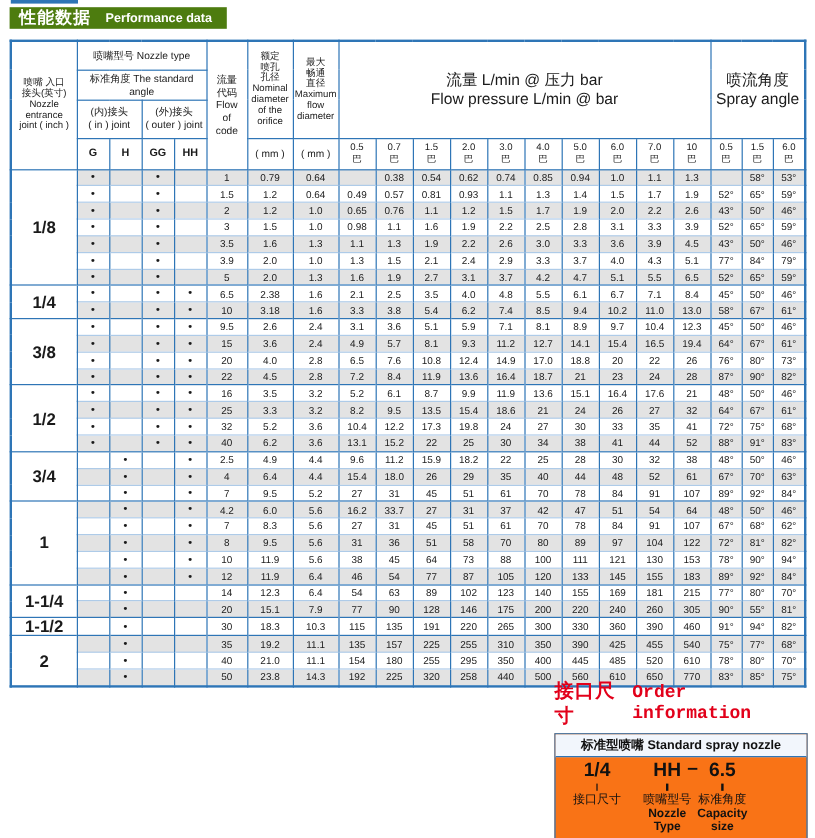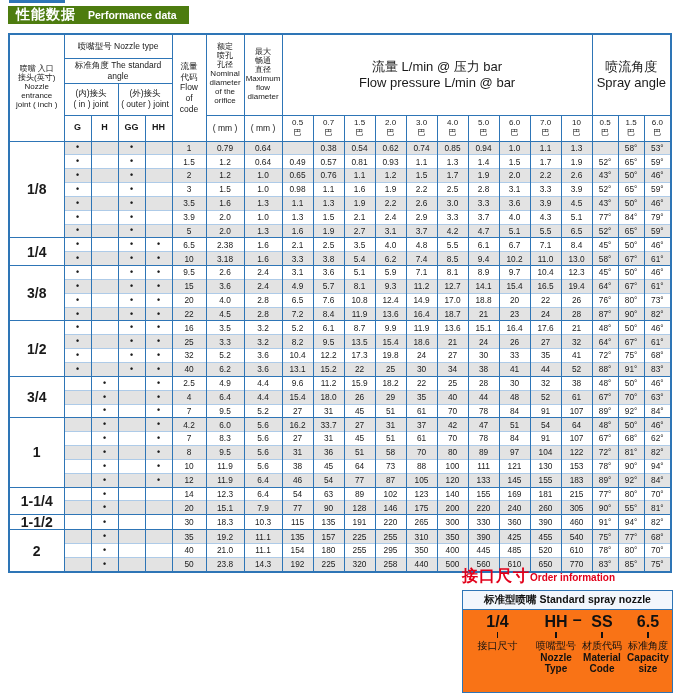--- a/index.html
+++ b/index.html
@@ -19,21 +19,21 @@
   thead .joint-code{font-size:9px;font-weight:bold;}
   thead .unit-cell{font-size:8px;line-height:1.2;}
   tbody td{border-top:1px solid #aecbe8;font-size:8.3px;height:12.85px;line-height:1;}
   tr.section-start td{border-top:1.5px solid #2e75b6;}
   tr.stripe td{background:#e3e3e3;}
   td.section-label{background:#fff !important;font-weight:bold;font-size:14px;}
   td.dot-cell{font-size:9px;font-weight:bold;}
   .order{position:absolute;left:462px;top:566px;width:211px;}
   .order-title{display:flex;align-items:baseline;color:#e2001a;}
   .order-title .zh{font-size:16px;font-weight:bold;letter-spacing:1px;}
-  .order-title .en{font-size:10px;font-weight:bold;margin-left:0;}
+  .order-title .en{font-size:15px;font-weight:bold;margin-left:0;font-family:Liberation Mono, monospace;}
   .order-box{margin-top:3px;border:1.5px solid #2e75b6;background:#f97316;height:101px;position:relative;}
   .order-box-header{border-bottom:1.5px solid #2e75b6;background:#f2f6fc;text-align:center;
     font-size:10.5px;font-weight:bold;padding:2px 0;color:#111;}
   .order-parts{display:grid;grid-template-columns:33% 23% 21% 23%;padding-top:3px;position:relative;}
   .order-part{text-align:center;}
   .order-part .val{font-size:16px;font-weight:bold;color:#111;line-height:1.1;}
   .order-part .tick{width:1.5px;height:6px;background:#111;margin:1px auto 2px auto;}
   .order-part .zh{font-size:10px;font-weight:normal;color:#111;line-height:1.2;}
   .order-part .en{font-size:10px;font-weight:bold;color:#111;line-height:1.15;white-space:pre-line;}
   .order-dash{position:absolute;left:52.5%;top:1px;font-size:16px;font-weight:bold;color:#111;}
@@ -857,27 +857,20 @@
           <div class="zh">接口尺寸</div>
         </div>
         <div class="order-part">
           <div class="val">HH</div>
           <div class="tick"></div>
           <div class="zh">喷嘴型号</div>
           <div class="en">Nozzle
 Type</div>
         </div>
         <div class="order-part">
-          <div class="val">SS</div>
-          <div class="tick"></div>
-          <div class="zh">材质代码</div>
-          <div class="en">Material
-Code</div>
-        </div>
-        <div class="order-part">
           <div class="val">6.5</div>
           <div class="tick"></div>
           <div class="zh">标准角度</div>
           <div class="en">Capacity size</div>
         </div>
       </div>
   </div>
 </div>
 
 </body></html>

